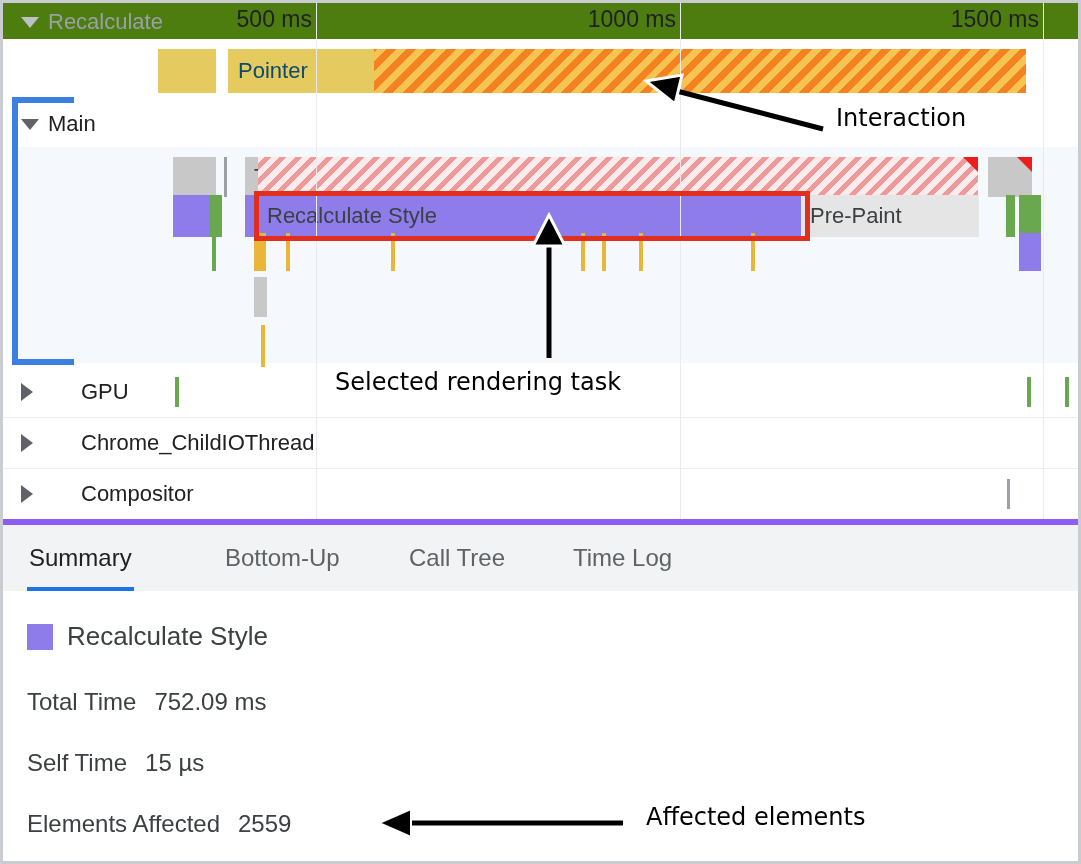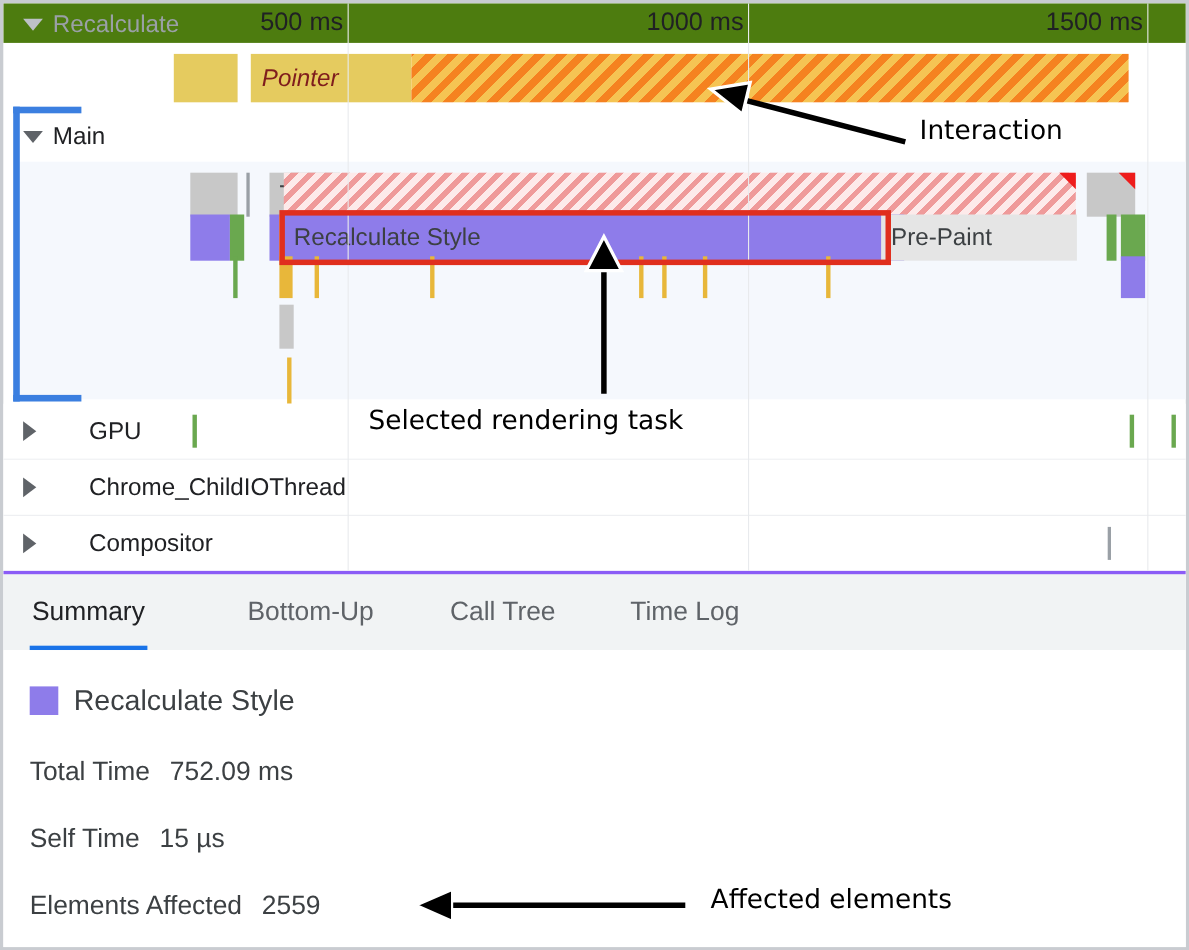--- a/index.html
+++ b/index.html
@@ -53,21 +53,21 @@
     font-size:23px; color:#202124;
     transform:translateX(-100%);
     white-space:nowrap;
   }
 
   
   #interactions { position:absolute; left:0; top:0; right:0; height:94px; }
   .bar { position:absolute; border-radius:0; }
   .bar-label {
     position:absolute; left:10px; top:50%; transform:translateY(-50%);
-    font-size:22px; color:#7f1d1d; white-space:nowrap;font-style:italic;
+    font-size:22px; color:#0c4a6e; white-space:nowrap;
   }
   .hatch-orange {
     background:
       repeating-linear-gradient(-45deg,
         #f58220 0px, #f58220 7px,
         #f5c453 7px, #f5c453 14px);
   }
   .hatch-red {
     background:
       repeating-linear-gradient(-45deg,
@@ -101,21 +101,21 @@
   }
 
   
   .thread-row { position:absolute; left:0; right:0; }
   .thread-row .track-label { left:18px; top:50%; transform:translateY(-50%);gap:48px; }
 
   
   #tabbar {
     position:absolute; left:0; right:0; top:516px; height:72px;
     background:#f1f3f4;
-    border-top:3px solid #8b5cf6;
+    border-top:6px solid #8b5cf6;
   }
   .tab {
     position:absolute; top:0; height:100%;
     display:flex; align-items:center;
     font-size:24px; color:#5f6368;
     padding:0 2px;
     white-space:nowrap;
   }
   .tab.active { color:#202124; }
   .tab.active::after {

